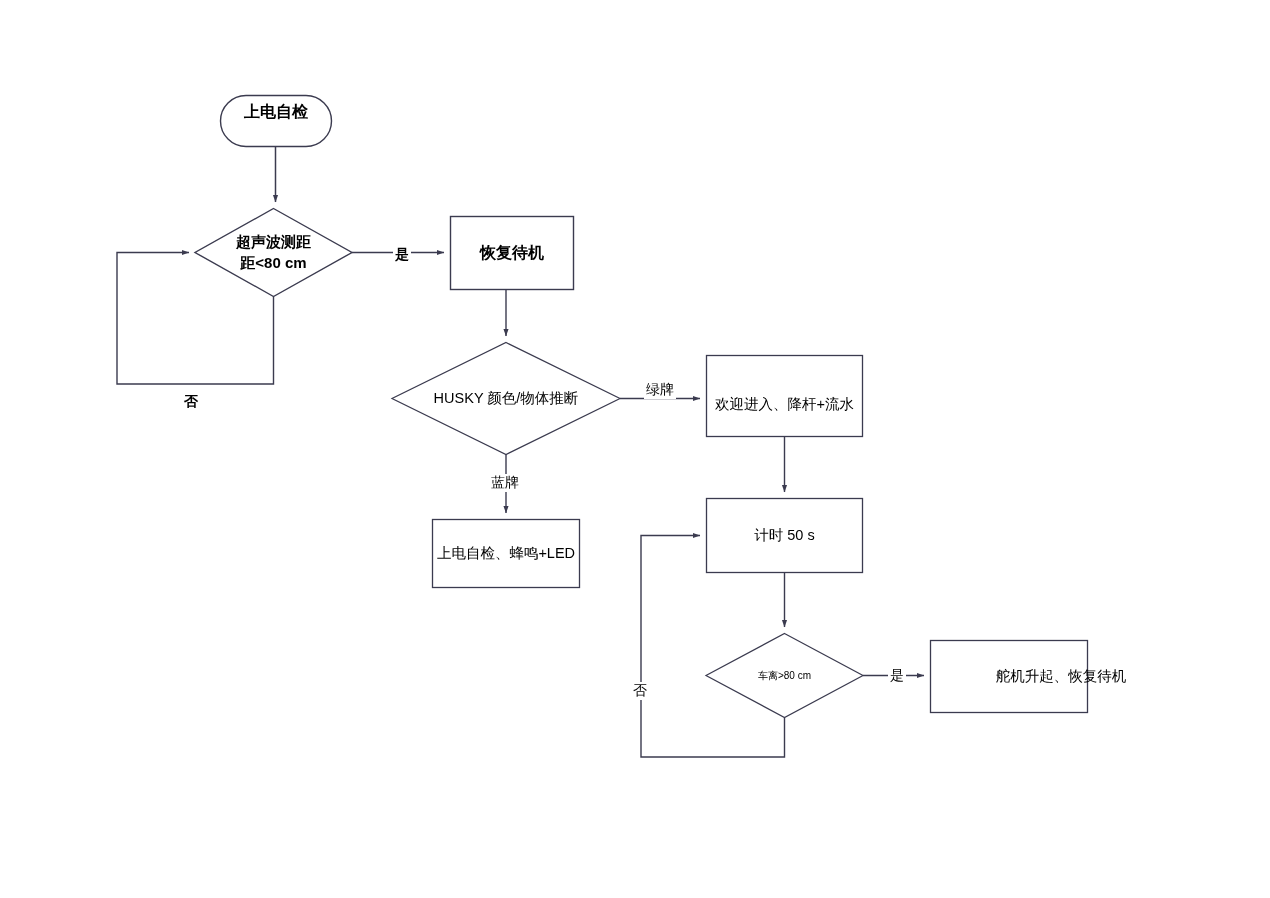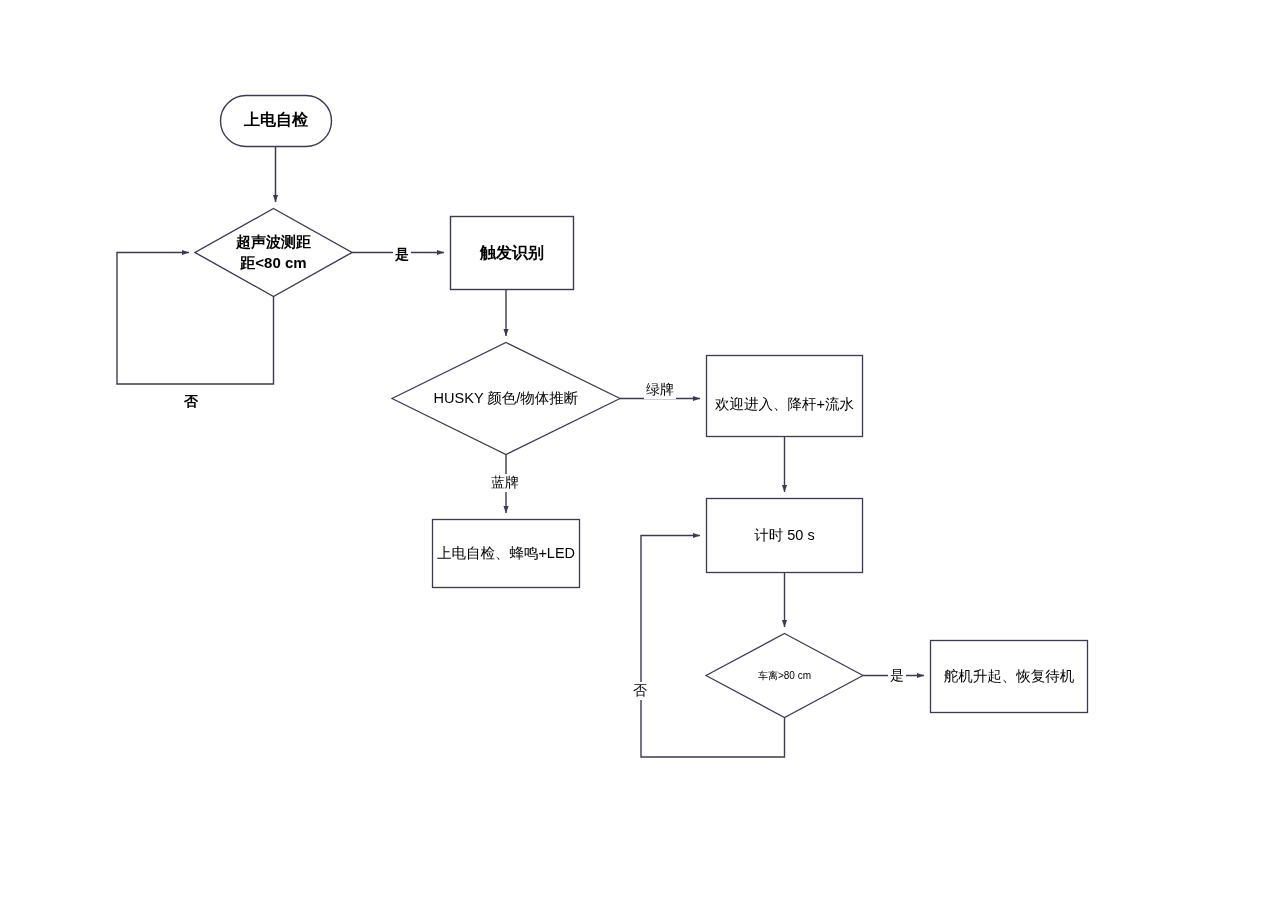--- a/index.html
+++ b/index.html
@@ -91,38 +91,38 @@
 
     <path d="M784.5,437 L784.5,492" fill="none" stroke="#3b3b4f" stroke-width="1.4" marker-end="url(#arrowhead)"></path>
 
     <path d="M784.5,573 L784.5,627" fill="none" stroke="#3b3b4f" stroke-width="1.4" marker-end="url(#arrowhead)"></path>
 
     <path d="M863,675.5 L924,675.5" fill="none" stroke="#3b3b4f" stroke-width="1.4" marker-end="url(#arrowhead)"></path>
 
     <path d="M784.5,717.5 L784.5,757 L641,757 L641,535.5 L700,535.5" fill="none" stroke="#3b3b4f" stroke-width="1.4" marker-end="url(#arrowhead)"></path>
   </svg>
 
-  <div class="node-text t-bold" style="left:220px; top:94px; width:112px; height:52px; font-size:16px;">上电自检</div>
+  <div class="node-text t-bold" style="left:220px; top:86px; width:112px; height:52px; font-size:16px;">上电自检</div>
 
   <div class="node-text t-bold" style="left:195px; top:208px; width:157px; height:89px; font-size:15px;">超声波测距
 距&lt;80 cm</div>
 
-  <div class="node-text t-bold" style="left:450px; top:216px; width:124px; height:74px; font-size:16px;">触发识别</div>
+  <div class="node-text t-bold" style="left:450px; top:216px; width:124px; height:74px; font-size:16px;">恢复待机</div>
 
   <div class="node-text" style="left:397px; top:342px; width:218px; height:113px; font-size:14.5px;">HUSKY 颜色/物体推断</div>
 
   <div class="node-text" style="left:706px; top:355px; width:157px; height:100px; font-size:14.5px;">欢迎进入、降杆+流水</div>
 
   <div class="node-text" style="left:432px; top:519px; width:148px; height:69px; font-size:14.5px;">上电自检、蜂鸣+LED</div>
 
   <div class="node-text" style="left:706px; top:498px; width:157px; height:75px; font-size:14.5px;">计时 50 s</div>
 
   <div class="node-text" style="left:706px; top:633px; width:157px; height:85px; font-size:10px;">车离&gt;80 cm</div>
 
-  <div class="node-text" style="left:930px; top:640px; width:158px; height:73px; font-size:14.5px;">舵机升起、恢复待机</div>
+  <div class="node-text" style="left:982px; top:640px; width:158px; height:73px; font-size:14.5px;">舵机升起、恢复待机</div>
 
   <div class="edge-label lbl-bold" style="left:393px; top:246px;">是</div>
 
   <div class="edge-label lbl-bold" style="left:182px; top:393px;">否</div>
 
   <div class="edge-label" style="left:644px; top:381px;font-family:Liberation Mono, monospace;">绿牌</div>
 
   <div class="edge-label" style="left:489px; top:474px;">蓝牌</div>
 
   <div class="edge-label" style="left:888px; top:667px;">是</div>

